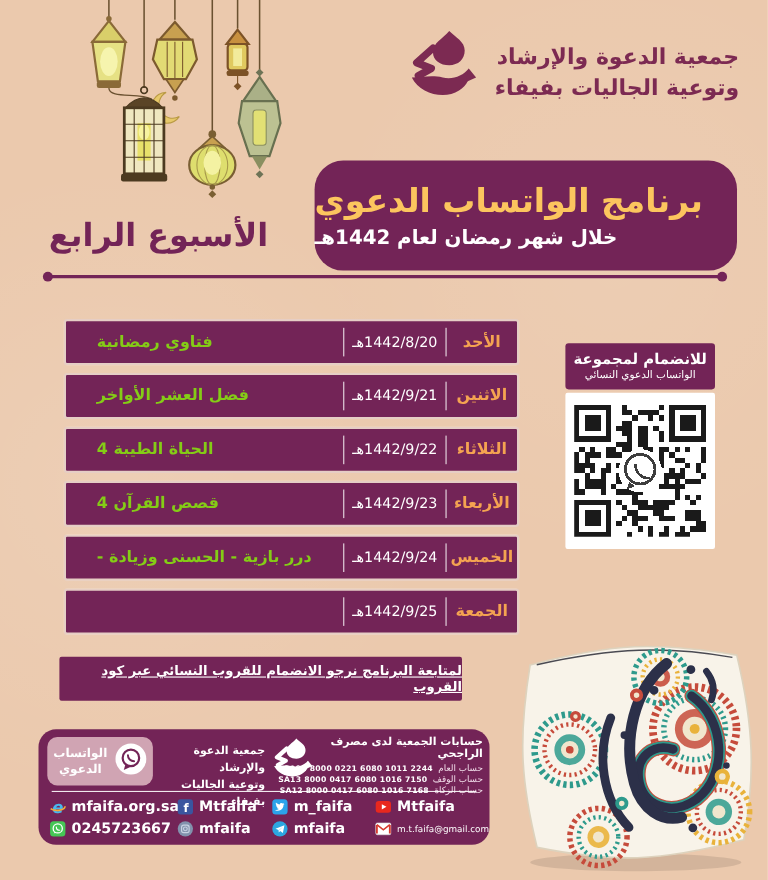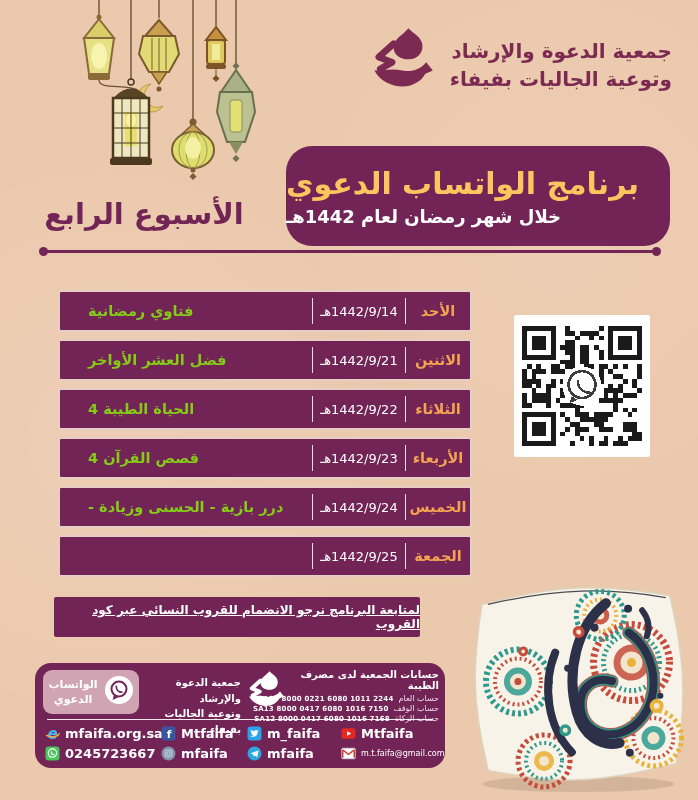--- a/index.html
+++ b/index.html
@@ -152,21 +152,21 @@
     <div class="banner-sub">خلال شهر رمضان لعام 1442هـ</div>
   </div>
 
   <div class="abs week-label">الأسبوع الرابع</div>
   <div class="abs divider"></div>
 
   <div class="abs schedule" id="schedule">
     <div class="row">
       <div class="day">الأحد</div>
       <div class="vsep"></div>
-      <div class="date">1442/9/14هـ</div>
+      <div class="date">1442/8/20هـ</div>
       <div class="vsep"></div>
       <div class="topic">فتاوي رمضانية</div>
     </div>
 
     <div class="row">
       <div class="day">الاثنين</div>
       <div class="vsep"></div>
       <div class="date">1442/9/21هـ</div>
       <div class="vsep"></div>
       <div class="topic">فضل العشر الأواخر</div>
@@ -198,20 +198,24 @@
 
     <div class="row">
       <div class="day">الجمعة</div>
       <div class="vsep"></div>
       <div class="date">1442/9/25هـ</div>
       <div class="vsep"></div>
     </div>
   </div>
 
   <div class="abs qr-panel">
+    <div class="qr-head">
+      <div class="l1">للانضمام لمجموعة</div>
+      <div class="l2">الواتساب الدعوي النسائي</div>
+    </div>
     <div class="qr-box">
       <svg id="qr-svg" width="120" height="120" viewBox="0 0 25 25" shape-rendering="crispEdges">
           <rect x="9" y="0" width="1" height="1" fill="#1a1a1a"></rect>
           <rect x="16" y="0" width="1" height="1" fill="#1a1a1a"></rect>
           <rect x="9" y="1" width="1" height="1" fill="#1a1a1a"></rect>
           <rect x="10" y="1" width="1" height="1" fill="#1a1a1a"></rect>
           <rect x="12" y="1" width="1" height="1" fill="#1a1a1a"></rect>
           <rect x="13" y="1" width="1" height="1" fill="#1a1a1a"></rect>
           <rect x="14" y="1" width="1" height="1" fill="#1a1a1a"></rect>
           <rect x="15" y="1" width="1" height="1" fill="#1a1a1a"></rect>
@@ -483,21 +487,21 @@
       <div>جمعية الدعوة والإرشاد</div>
       <div>وتوعية الجاليات بفيفاء</div>
     </div>
     <span class="f-logo" id="footer-logo"><svg width="44" height="44" viewBox="0 0 100 100">
     <path d="M60 3 C52 13 40 17 40 29 C40 39 49 45 60 45 C71 45 79 38 79 27 C79 16 68 11 60 3 Z" fill="#ffffff"></path>
     <path d="M40 24 L20 42 L38 49 L22 58" fill="none" stroke="#ffffff" stroke-width="9" stroke-linejoin="round" stroke-linecap="round"></path>
     <path d="M14 60 C24 80 54 88 72 76 C82 70 87 60 84 49 C77 58 64 63 52 60 C38 57 26 60 14 60 Z" fill="#ffffff"></path>
     <path d="M84 49 L93 60 L80 66 Z" fill="#ffffff"></path>
         </svg></span>
     <div class="bank">
-      <div class="bank-title">حسابات الجمعية لدى مصرف الطيبة</div>
+      <div class="bank-title">حسابات الجمعية لدى مصرف الراجحي</div>
       <div id="bank-rows">
   <div class="bank-row">
     <span class="b-label">حساب العام</span>
     <span class="b-iban">SA08 8000 0221 6080 1011 2244</span>
   </div>
 
   <div class="bank-row">
     <span class="b-label">حساب الوقف</span>
     <span class="b-iban">SA13 8000 0417 6080 1016 7150</span>
   </div>

